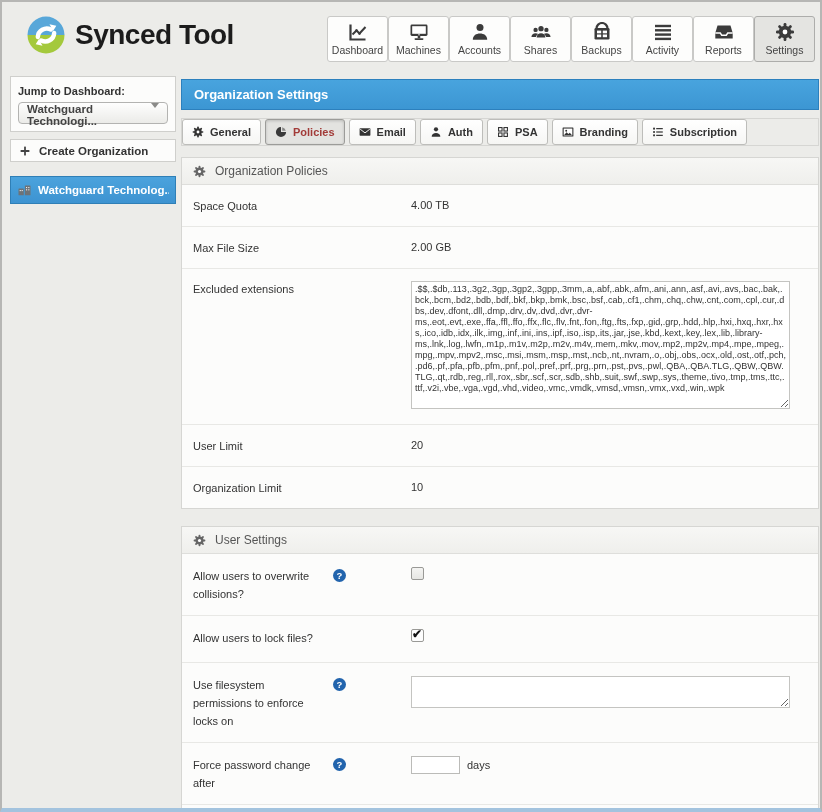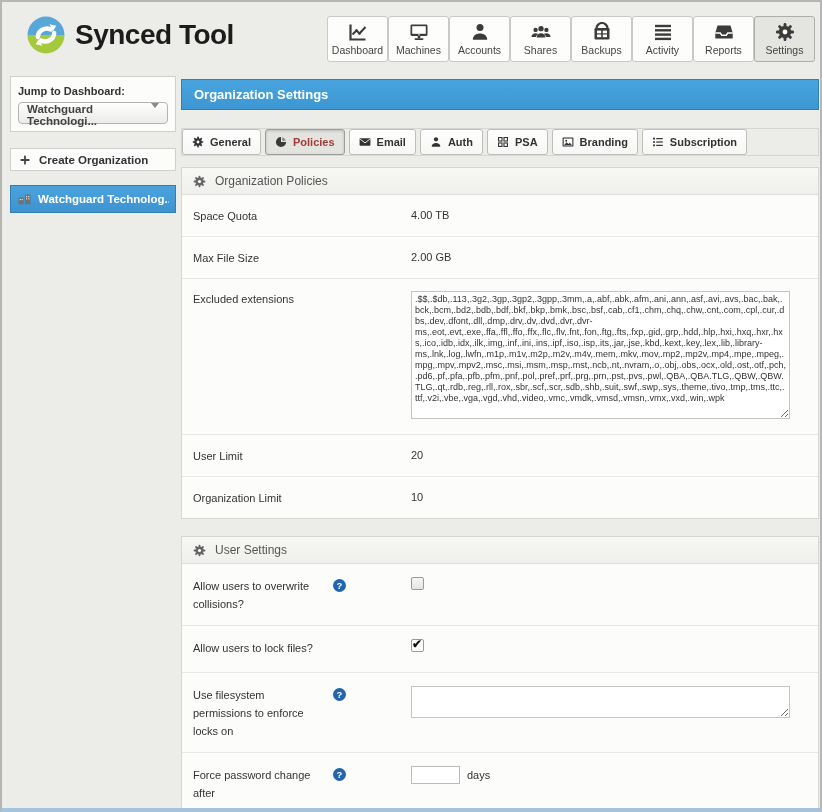--- a/index.html
+++ b/index.html
@@ -25,39 +25,39 @@
   .sidebar { position:absolute; left:8px; top:74px; width:166px; }
   .side-box { background:#fcfcfb; border:1px solid #cfcfcc; padding:8px 7px 7px 7px; }
   .side-label { font-size:11px; font-weight:bold; color:#333; margin-bottom:5px; }
   .side-select {
     height:22px; border:1px solid #b3b3b1; border-radius:4px;
     background:linear-gradient(#fefefe,#ebebe8); display:flex; align-items:flex-start;
     justify-content:space-between; padding:0 8px; font-size:11.5px; color:#444; cursor:pointer;font-weight:bold;
   }
   .caret-down { width:0; height:0; border-left:4px solid transparent; border-right:4px solid transparent; border-top:5px solid #8a8a88; }
   .create-btn {
-    margin-top:16px; height:23px; background:#fcfcfb; border:1px solid #cfcfcc;
+    margin-top:7px; height:23px; background:#fcfcfb; border:1px solid #cfcfcc;
     display:flex; align-items:center; gap:8px; padding:0 8px; cursor:pointer;
   }
   .create-btn .ico { width:12px; height:12px; color:#444; }
   .create-lbl { font-size:11.5px; font-weight:bold; color:#333; }
   .org-item {
     margin-top:14px; height:28px; background:linear-gradient(#4ba3dd,#3d93d1);
     border:1px solid #2f7fb6; color:#fff; display:flex; align-items:center; gap:6px;
     padding:0 6px; cursor:pointer;
   }
   .org-item .ico { width:15px; height:12px; color:#5d6putt166; color:#6d7277; flex:none; }
   .org-lbl { font-size:11.5px; font-weight:bold; white-space:nowrap; overflow:hidden; }
   
   .main { position:absolute; left:179px; top:77px; width:638px; }
   .title-bar {
     height:31px; background:linear-gradient(#48a4de,#3c96d3); border:1px solid #2c80bd;
     display:flex; align-items:center; padding:0 12px; color:#fff; font-size:13px; font-weight:bold;
   }
-  .tabs { margin-top:18px; height:28px; border:1px solid #d6d6d3; display:flex; gap:4px; align-items:center; }
+  .tabs { margin-top:8px; height:28px; border:1px solid #d6d6d3; display:flex; gap:4px; align-items:center; }
   .tab {
     height:26px; border:1px solid #bdbdba; border-radius:3px; background:linear-gradient(#ffffff,#f6f6f4);
     display:flex; align-items:center; gap:6px; padding:0 9px; font-size:11px; font-weight:bold; color:#333;
     cursor:pointer; flex:none;
   }
   .tab .ico { width:12px; height:12px; }
   .tab.active { background:#e3e3e0; border-color:#9c9c99; color:#a23b38; box-shadow:inset 0 1px 3px rgba(0,0,0,.18); }
   .panel { background:#fcfcfb; border:1px solid #d6d6d3; }
   .panel-1 { margin-top:11px; }
   .panel-2 { margin-top:17px; }

